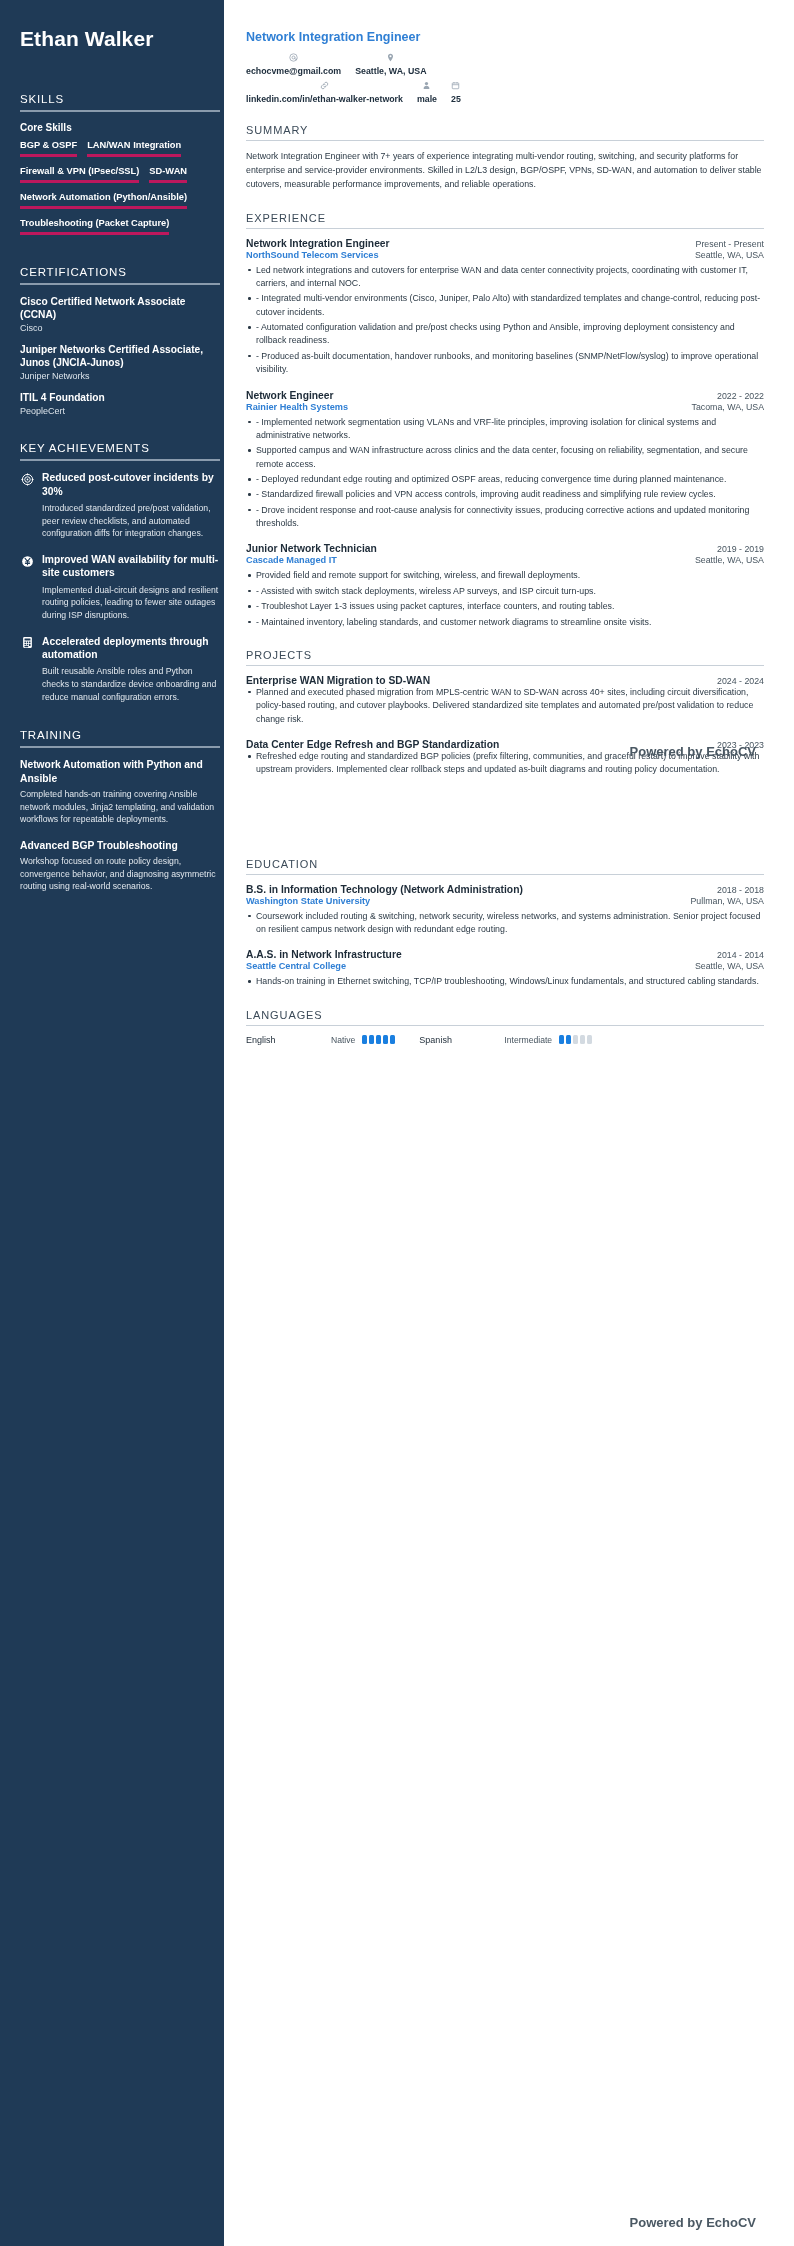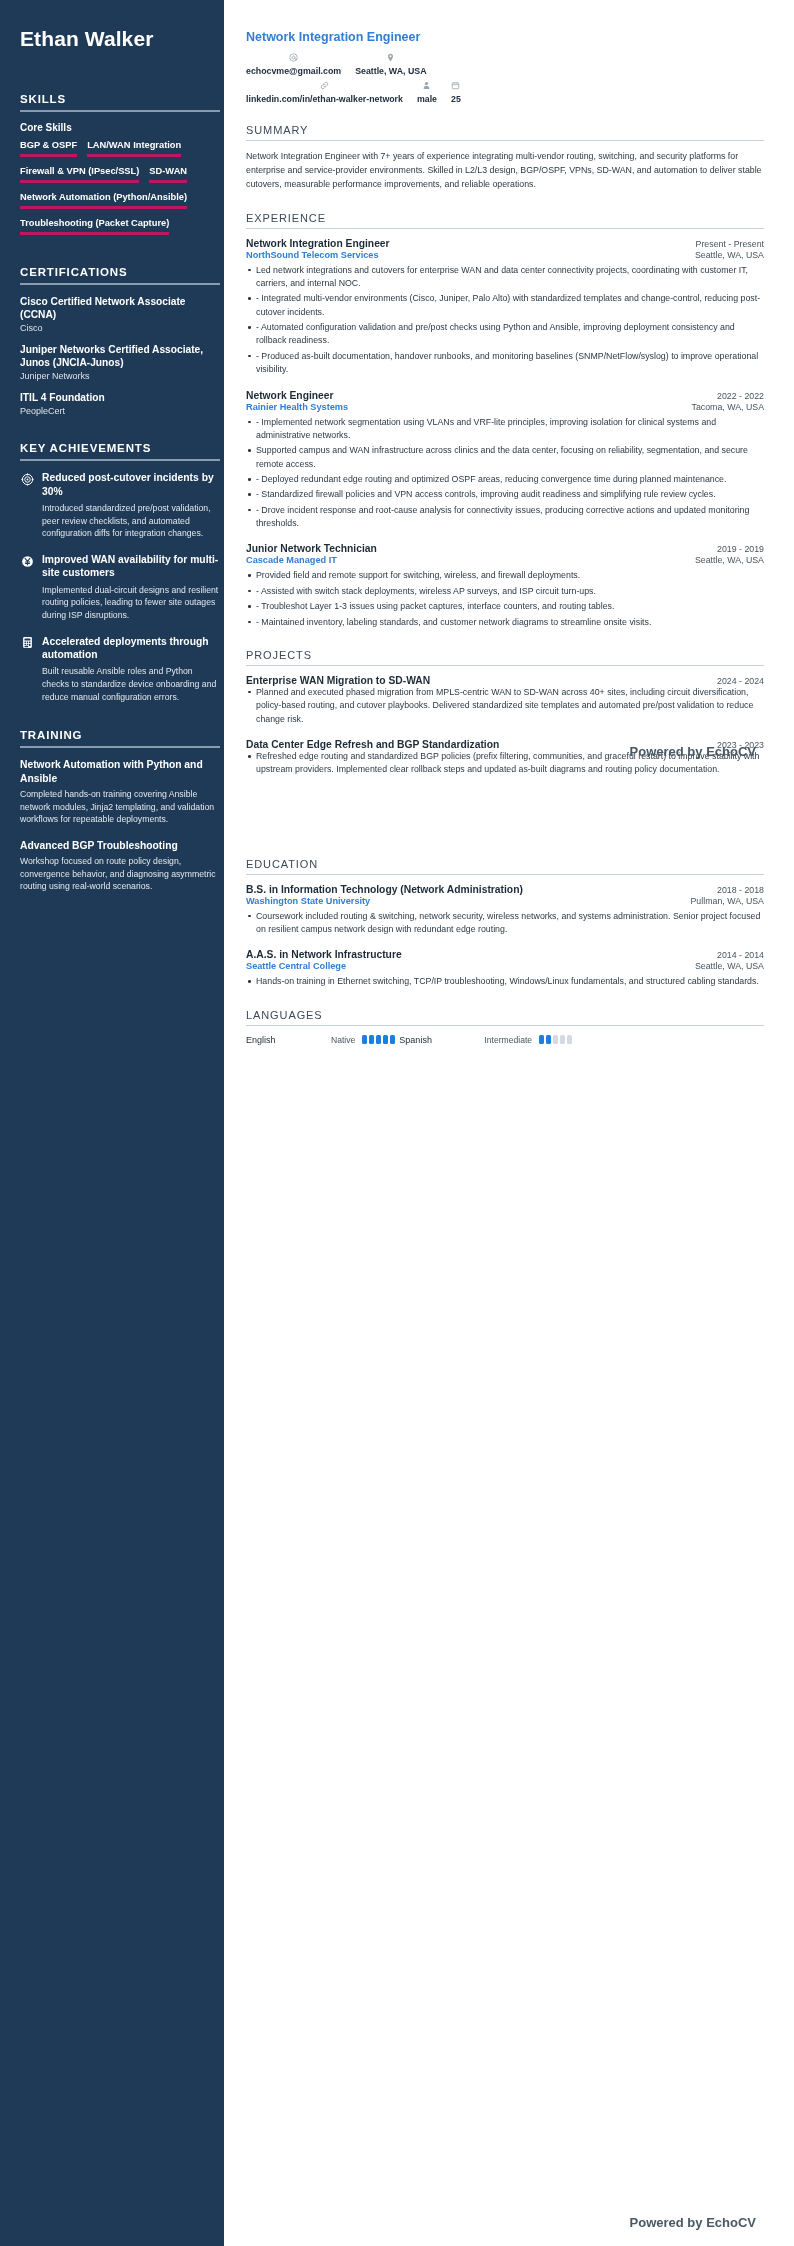--- a/index.html
+++ b/index.html
@@ -29,21 +29,21 @@
   .cand-name {
     font-size: 21px;
     font-weight: bold;
     letter-spacing: .1px;
     line-height: 1.2;
     margin-bottom: 42px;
     color: #ffffff;
   }
   .sb-sec-title {
     font-size: 11.5px;
-    font-weight: bold;
+    font-weight: normal;
     letter-spacing: .85px;
     color: #ffffff;
     margin-bottom: 5px;
   }
   .sb-rule {
     height: 2px;
     background: #8a9bad;
     margin-bottom: 10px;
   }
   .sb-block { margin-bottom: 26px; }
@@ -254,21 +254,21 @@
     left: 2px; top: 5px;
     width: 2.6px; height: 2.6px;
     border-radius: 50%;
     background: #2b3945;
   }
 
   
   .lang-row {
     display: flex;
     align-items: center;
-    gap: 4px;
+    gap: 24px;
     margin-top: 8px;
     font-size: 8.8px;
     color: #2b3945;
   }
   .lang-cell {
     display: flex;
     align-items: center;
     gap: 7px;
   }
   .lang-name { width: 78px; font-size: 9px; color: #24313d; }

